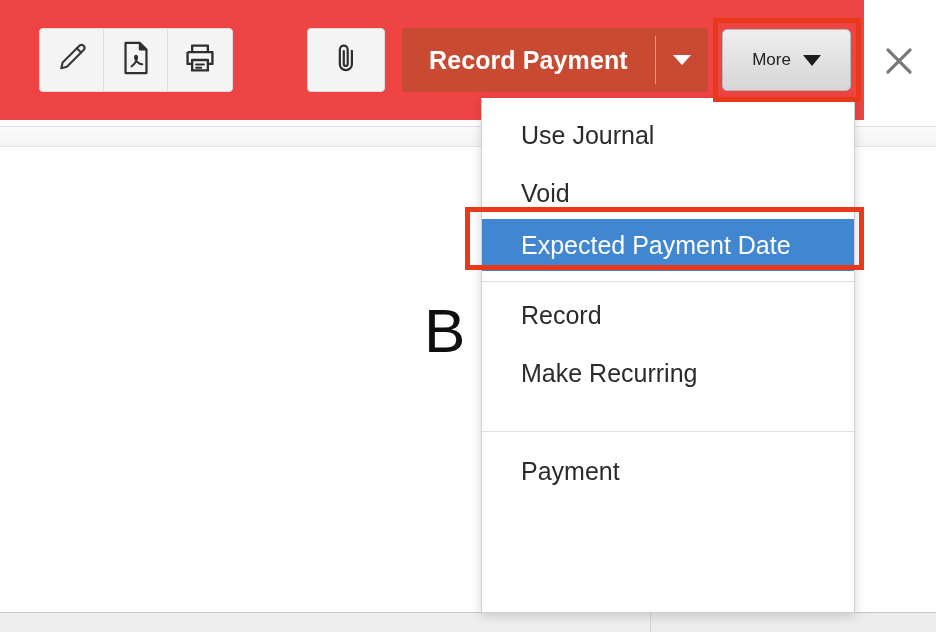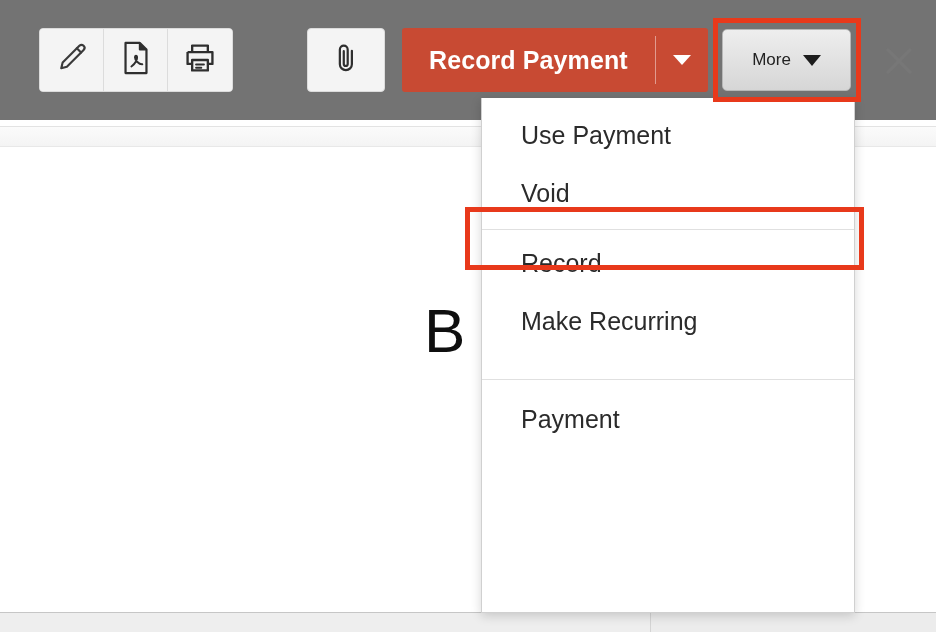--- a/index.html
+++ b/index.html
@@ -75,23 +75,23 @@
     height: 19px;
     background: #eeeeee;
     border-right: 1px solid #d4d4d4;
   }
 
   
   .toolbar {
     position: absolute;
     left: 0;
     top: 0;
-    width: 936px;
+    width: 864px;
     height: 120px;
-    background: #737373;
+    background: #ef4444;
     padding-left: 40px;
   }
 
   .icon-group {
     position: absolute;
     left: 39px;
     top: 28px;
     height: 64px;
     display: flex;
     background: #f4f4f4;
@@ -334,26 +334,27 @@
     <div class="close-btn">
       <svg width="38" height="38" viewBox="0 0 24 24" fill="none" stroke="#777777" stroke-width="2" stroke-linecap="round">
         <path d="M5 5l14 14M19 5L5 19"></path>
       </svg>
     </div>
 
   </div>
 
   <div class="dropdown">
 
-    <div class="menu-item first">Use Payment</div>
+    <div class="menu-item first">Use Journal</div>
 
     <div class="menu-gap-sm"></div>
 
     <div class="menu-item">Void</div>
 
+    <div class="menu-item selected">Expected Payment Date</div>
 
     <div class="menu-sep"></div>
 
     <div class="menu-item">Record</div>
 
     <div class="menu-gap-sm"></div>
 
     <div class="menu-item">Make Recurring</div>
 
     <div class="menu-gap-sm"></div>

